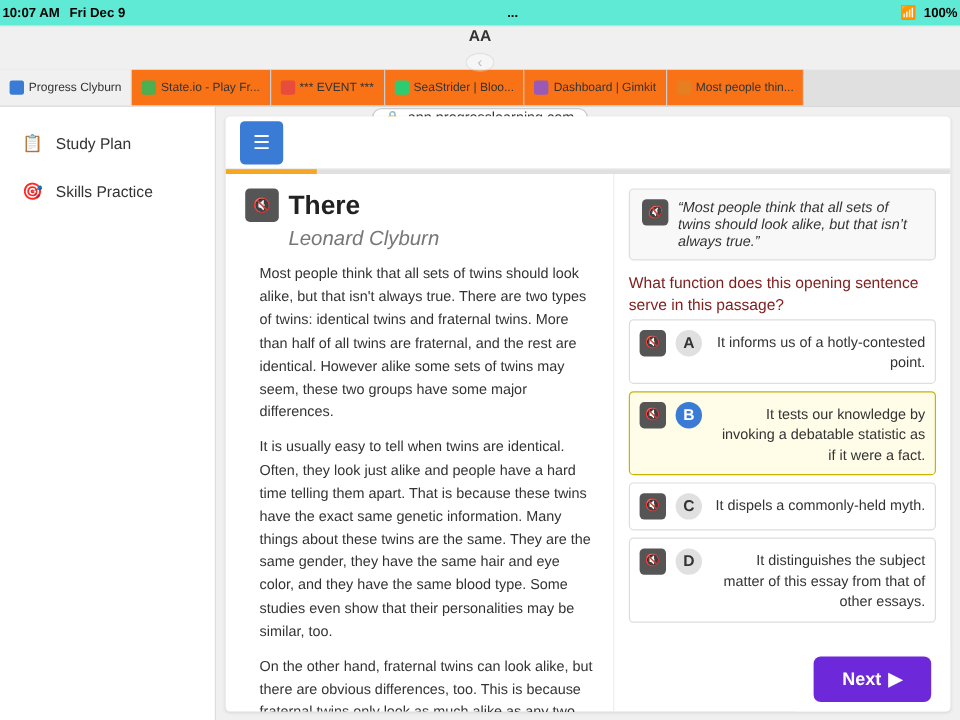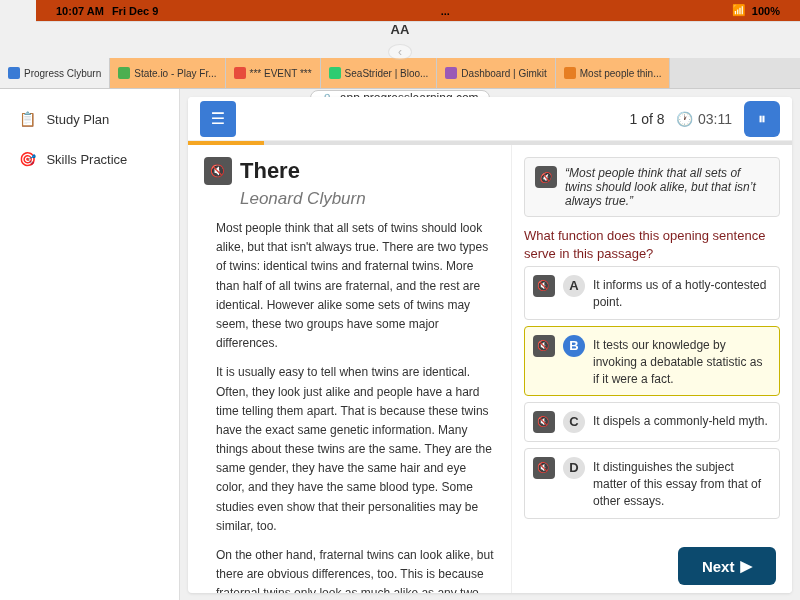--- a/index.html
+++ b/index.html
@@ -1,29 +1,28 @@
 <!DOCTYPE html>
 <html><head>
   <meta charset="utf-8">
   <style>
     * { box-sizing: border-box; margin: 0; padding: 0; }
     body { font-family: -apple-system, BlinkMacSystemFont, 'Segoe UI', sans-serif; background: #f0f0f0; width: 800px; height: 600px; overflow: hidden; }
 
     
     .status-bar {
-      background: #c2410c;
+      background: #5eead4;
       height: 22px;
       display: flex;
       align-items: center;
       justify-content: space-between;
-      padding: 0 20px;
+      padding: 0 2px;
       font-size: 11px;
       font-weight: 600;
       border-bottom: 1px solid #ddd;
-      margin-left: 36px;
     }
     .status-left { display: flex; gap: 8px; align-items: center; }
     .status-right { display: flex; gap: 6px; align-items: center; }
 
     
     .browser-chrome {
       background: #f0f0f0;
       border-bottom: 1px solid #ccc;
     }
     .browser-top {
@@ -63,21 +62,21 @@
       height: 30px;
       overflow: hidden;
       background: #e0e0e0;
     }
     .tab {
       display: flex;
       align-items: center;
       padding: 0 8px;
       font-size: 10px;
       border-right: 1px solid #ccc;
-      background: #fdba74;
+      background: #f97316;
       color: #333;
       max-width: 130px;
       overflow: hidden;
       white-space: nowrap;
       text-overflow: ellipsis;
       gap: 4px;
     }
     .tab.active { background: #f0f0f0; }
     .tab-icon { width: 12px; height: 12px; border-radius: 2px; flex-shrink: 0; }
 
@@ -226,32 +225,32 @@
     .option-letter {
       width: 22px; height: 22px;
       border-radius: 50%;
       display: flex; align-items: center; justify-content: center;
       font-weight: 700;
       font-size: 13px;
       flex-shrink: 0;
     }
     .option-letter.normal { background: #e0e0e0; color: #333; }
     .option-letter.selected-letter { background: #3a7bd5; color: white; }
-    .option-text { flex: 1; color: #333; padding-top: 2px; }
+    .option-text { flex: 1; color: #333; padding-top: 2px; text-align: right; }
 
     
     .next-btn-container {
       position: absolute;
       bottom: 0;
       right: 0;
       padding: 8px 16px;
       background: white;
     }
     .next-btn {
-      background: #0c4a6e;
+      background: #6d28d9;
       color: white;
       border: none;
       border-radius: 6px;
       padding: 10px 24px;
       font-size: 15px;
       font-weight: 600;
       cursor: pointer;
       display: flex;
       align-items: center;
       gap: 6px;
@@ -339,28 +338,20 @@
     <div class="sidebar-item">
       <span class="sidebar-icon">🎯</span>
       <span>Skills Practice</span>
     </div>
   </div>
 
   <div class="content-wrapper">
 
     <div class="content-topbar">
       <div class="menu-btn">☰</div>
-      <div class="topbar-right">
-        <span class="page-counter">1 of 8</span>
-        <span class="timer">
-          <span>🕐</span>
-          <span>03:11</span>
-        </span>
-        <div class="pause-btn">⏸</div>
-      </div>
     </div>
     <div class="progress-bar-container">
       <div class="progress-bar-fill"></div>
     </div>
 
     <div class="content-body">
 
       <div class="passage-panel">
         <div class="passage-header">
           <div class="audio-btn">🔇</div>

